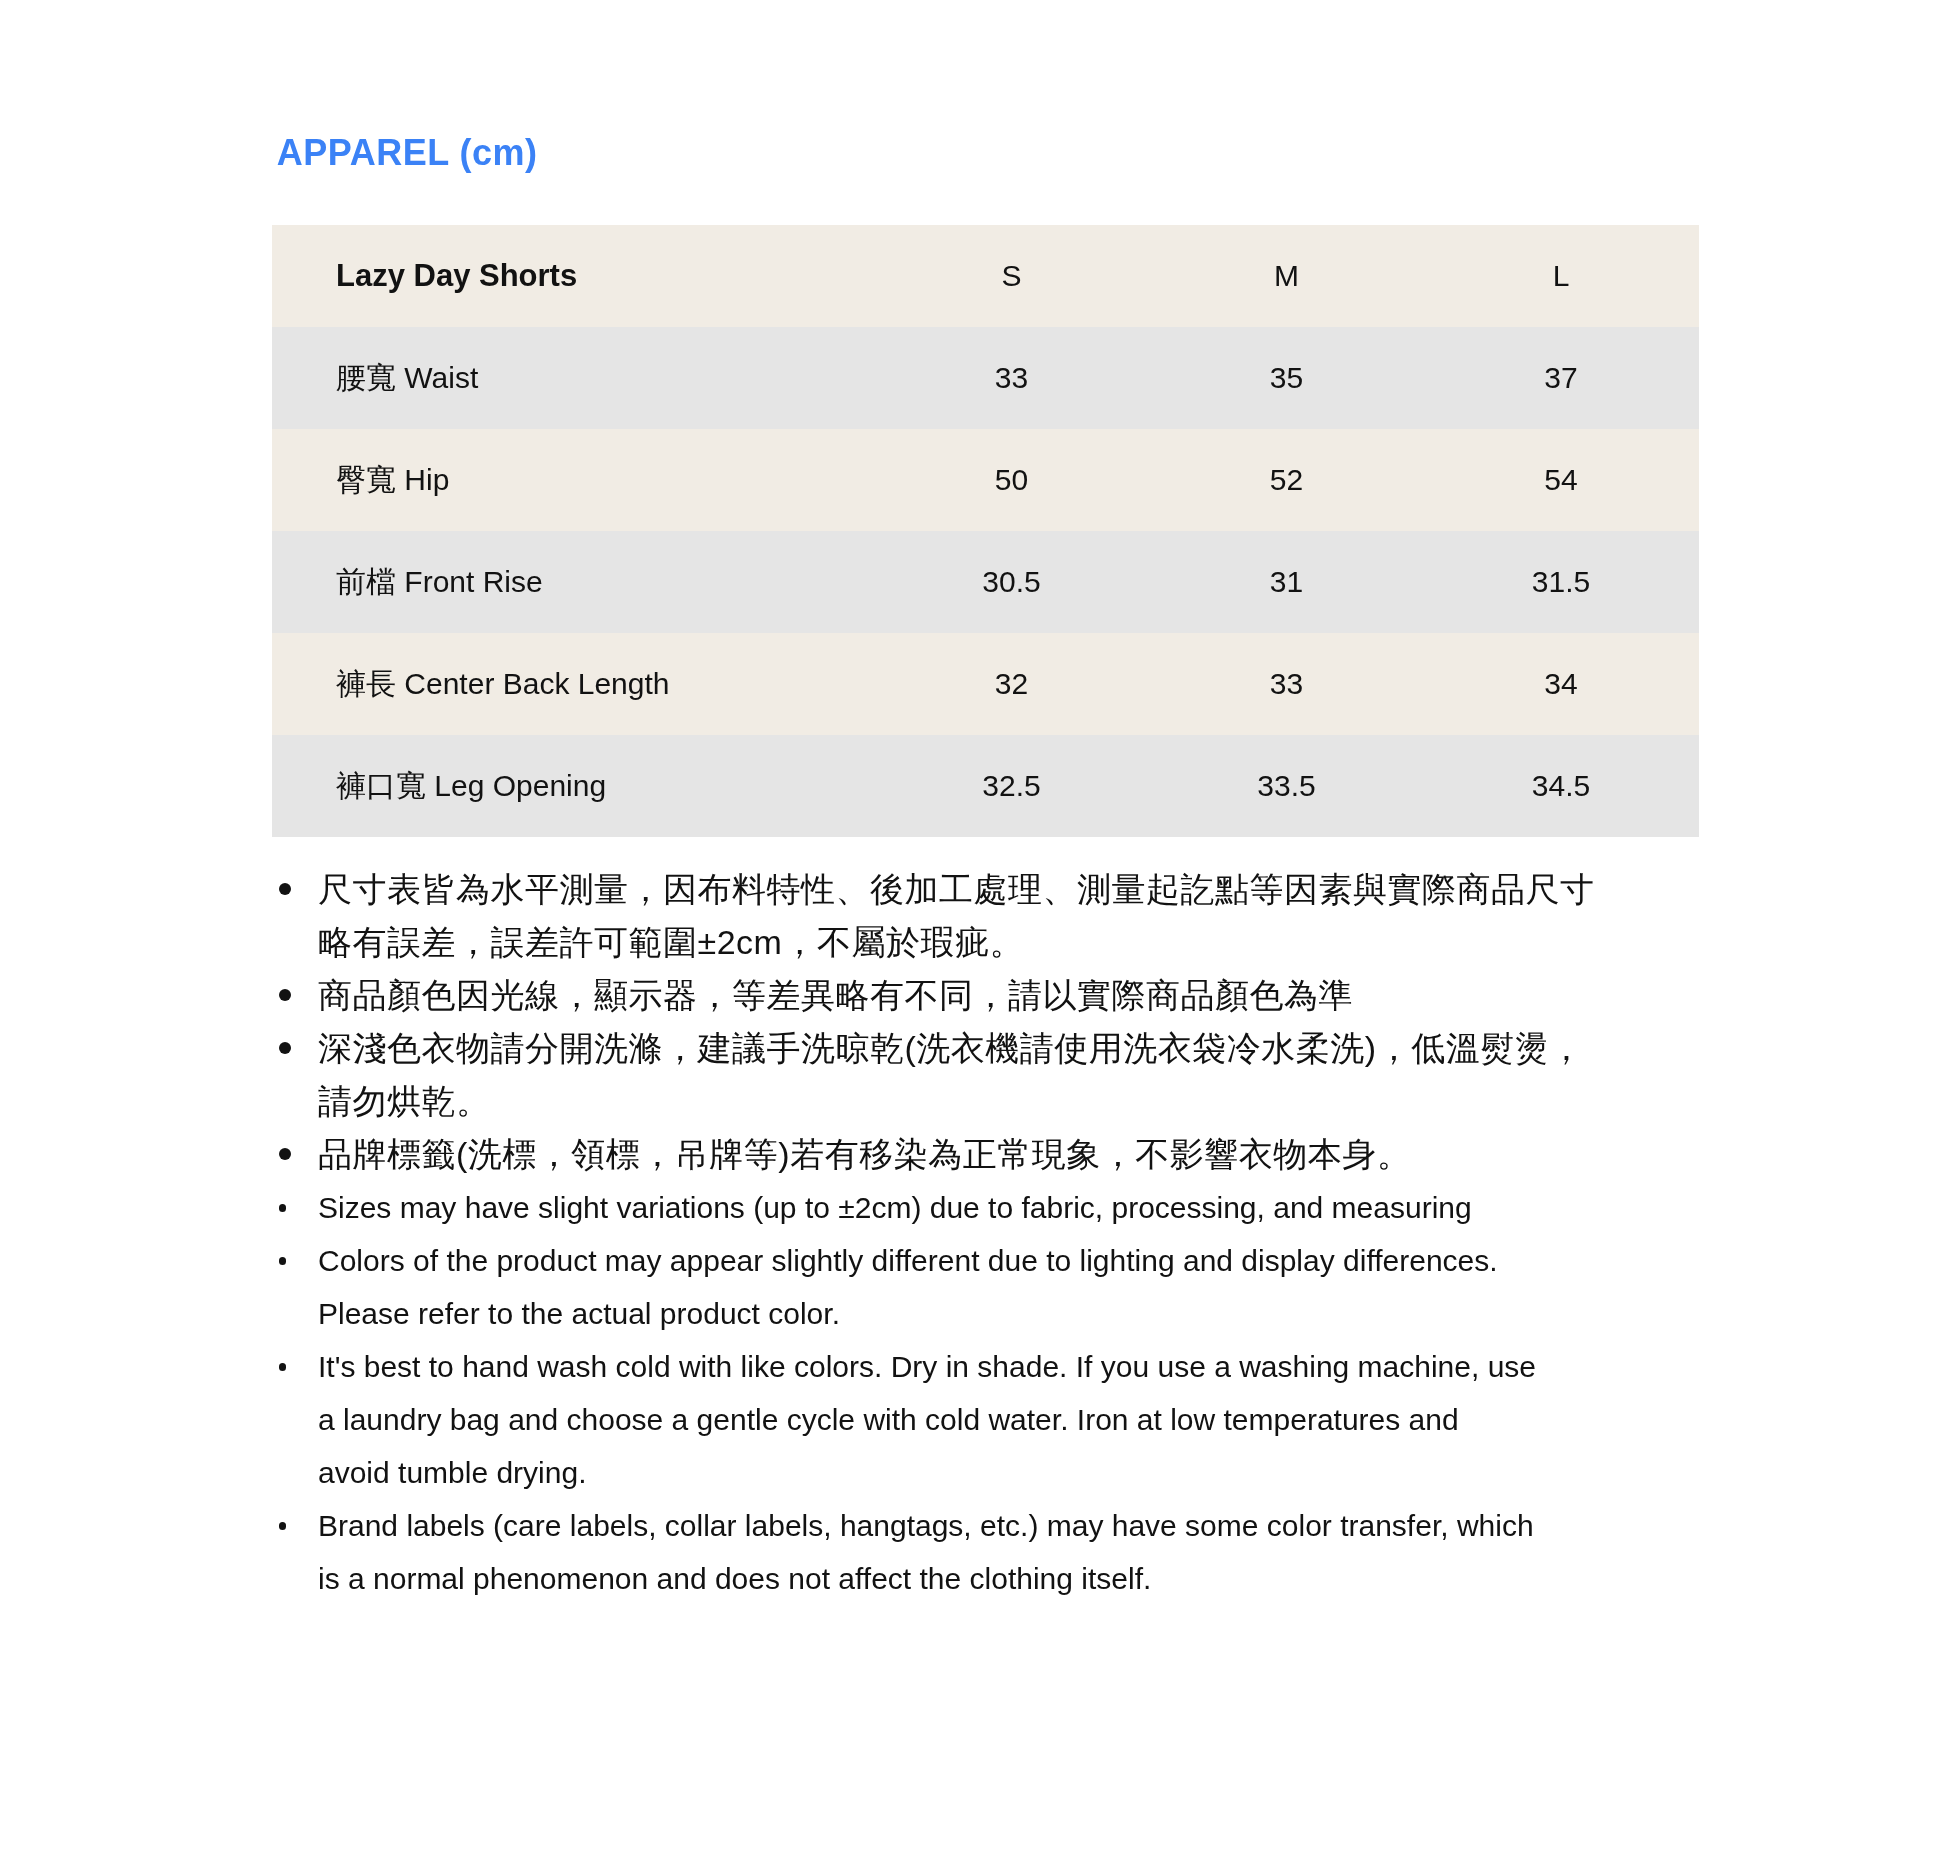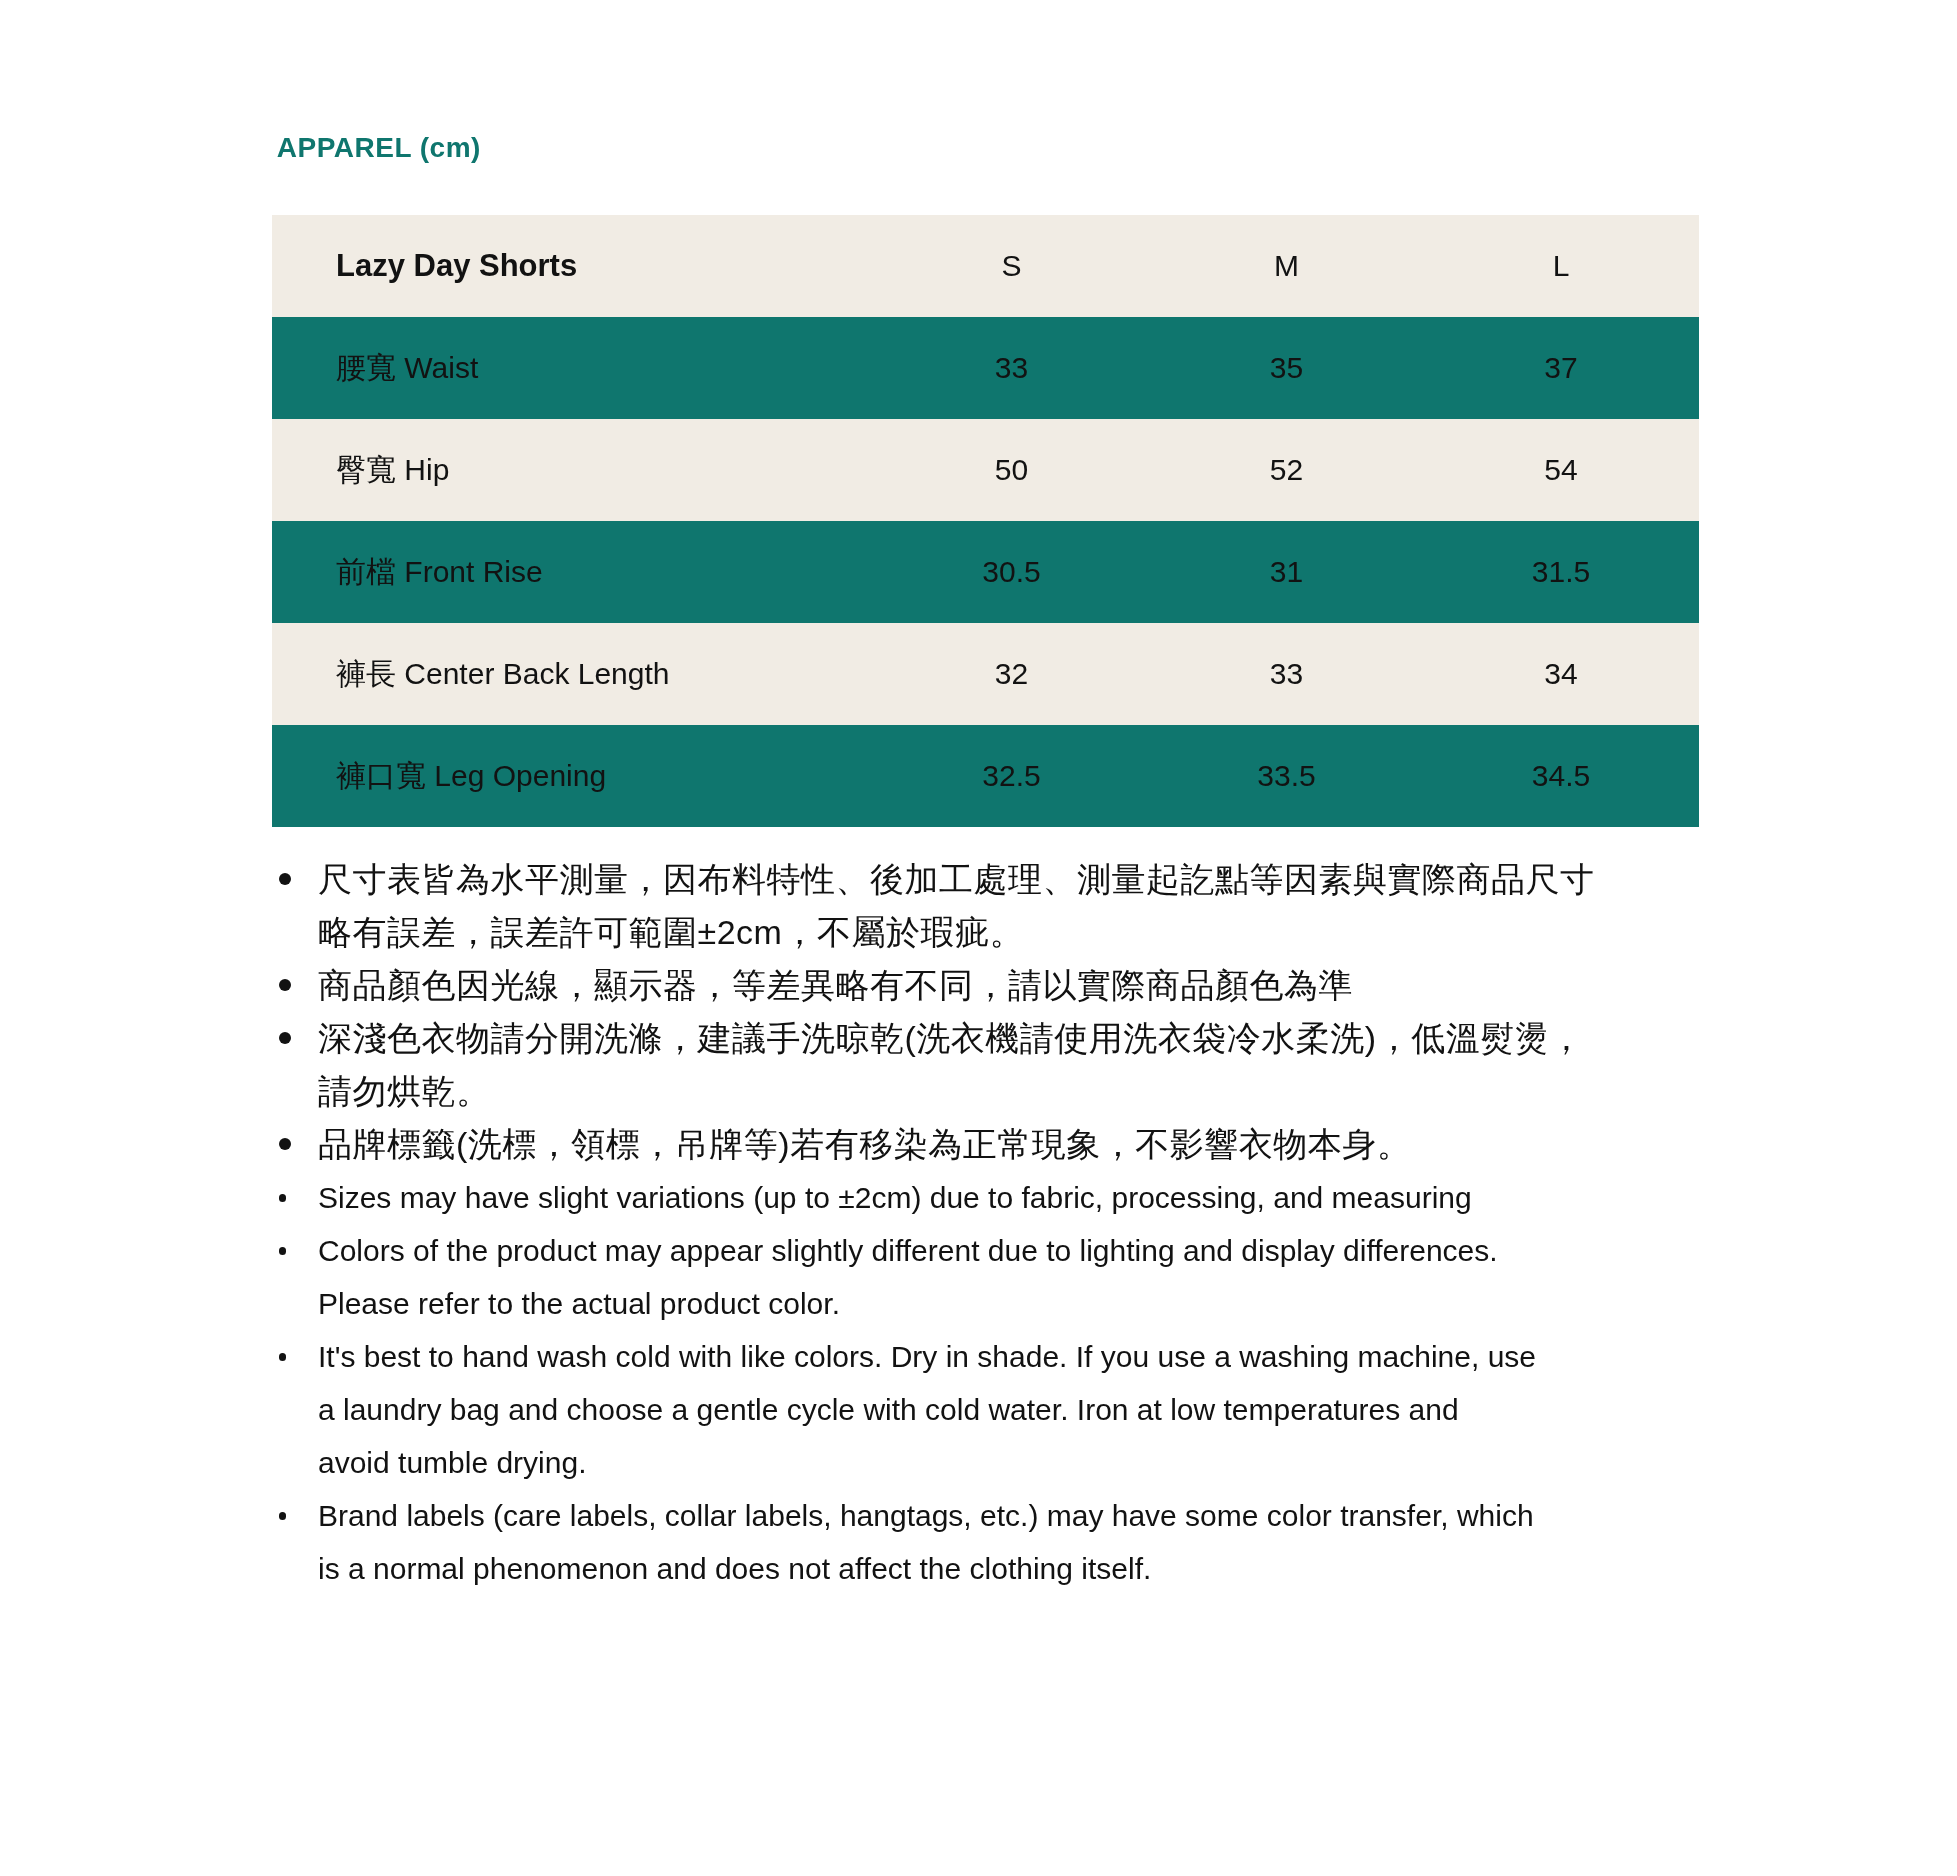--- a/index.html
+++ b/index.html
@@ -14,36 +14,36 @@
   }
   .content {
     position: absolute;
     left: 272px;
     top: 0;
     width: 1472px;
   }
   .page-title {
     margin-top: 132px;
     margin-left: 4.8px;
-    font-size: 28px;
+    font-size: 36px;
     font-weight: 700;
     letter-spacing: 0.5px;
-    color: #0f766e;
+    color: #3b82f6;
   }
   
   .size-table {
     margin-top: 51px;
     width: 1427px;
   }
   .trow {
     display: grid;
     grid-template-columns: 602px 275px 275px 274px;
     height: 102px;
     align-items: center;
-    background: #0f766e;
+    background: #e5e5e5;
   }
   .trow:nth-child(odd) { background: #f1ece4; }
   .cell { font-size: 30px; line-height: 1.2; }
   .cell.label { padding-left: 64px; text-align: left; }
   .cell.val { text-align: center; }
   .trow.header .cell.label { font-weight: 700; font-size: 31px; }
   
   .notes {
     margin-top: 26px;
     width: 1472px;

